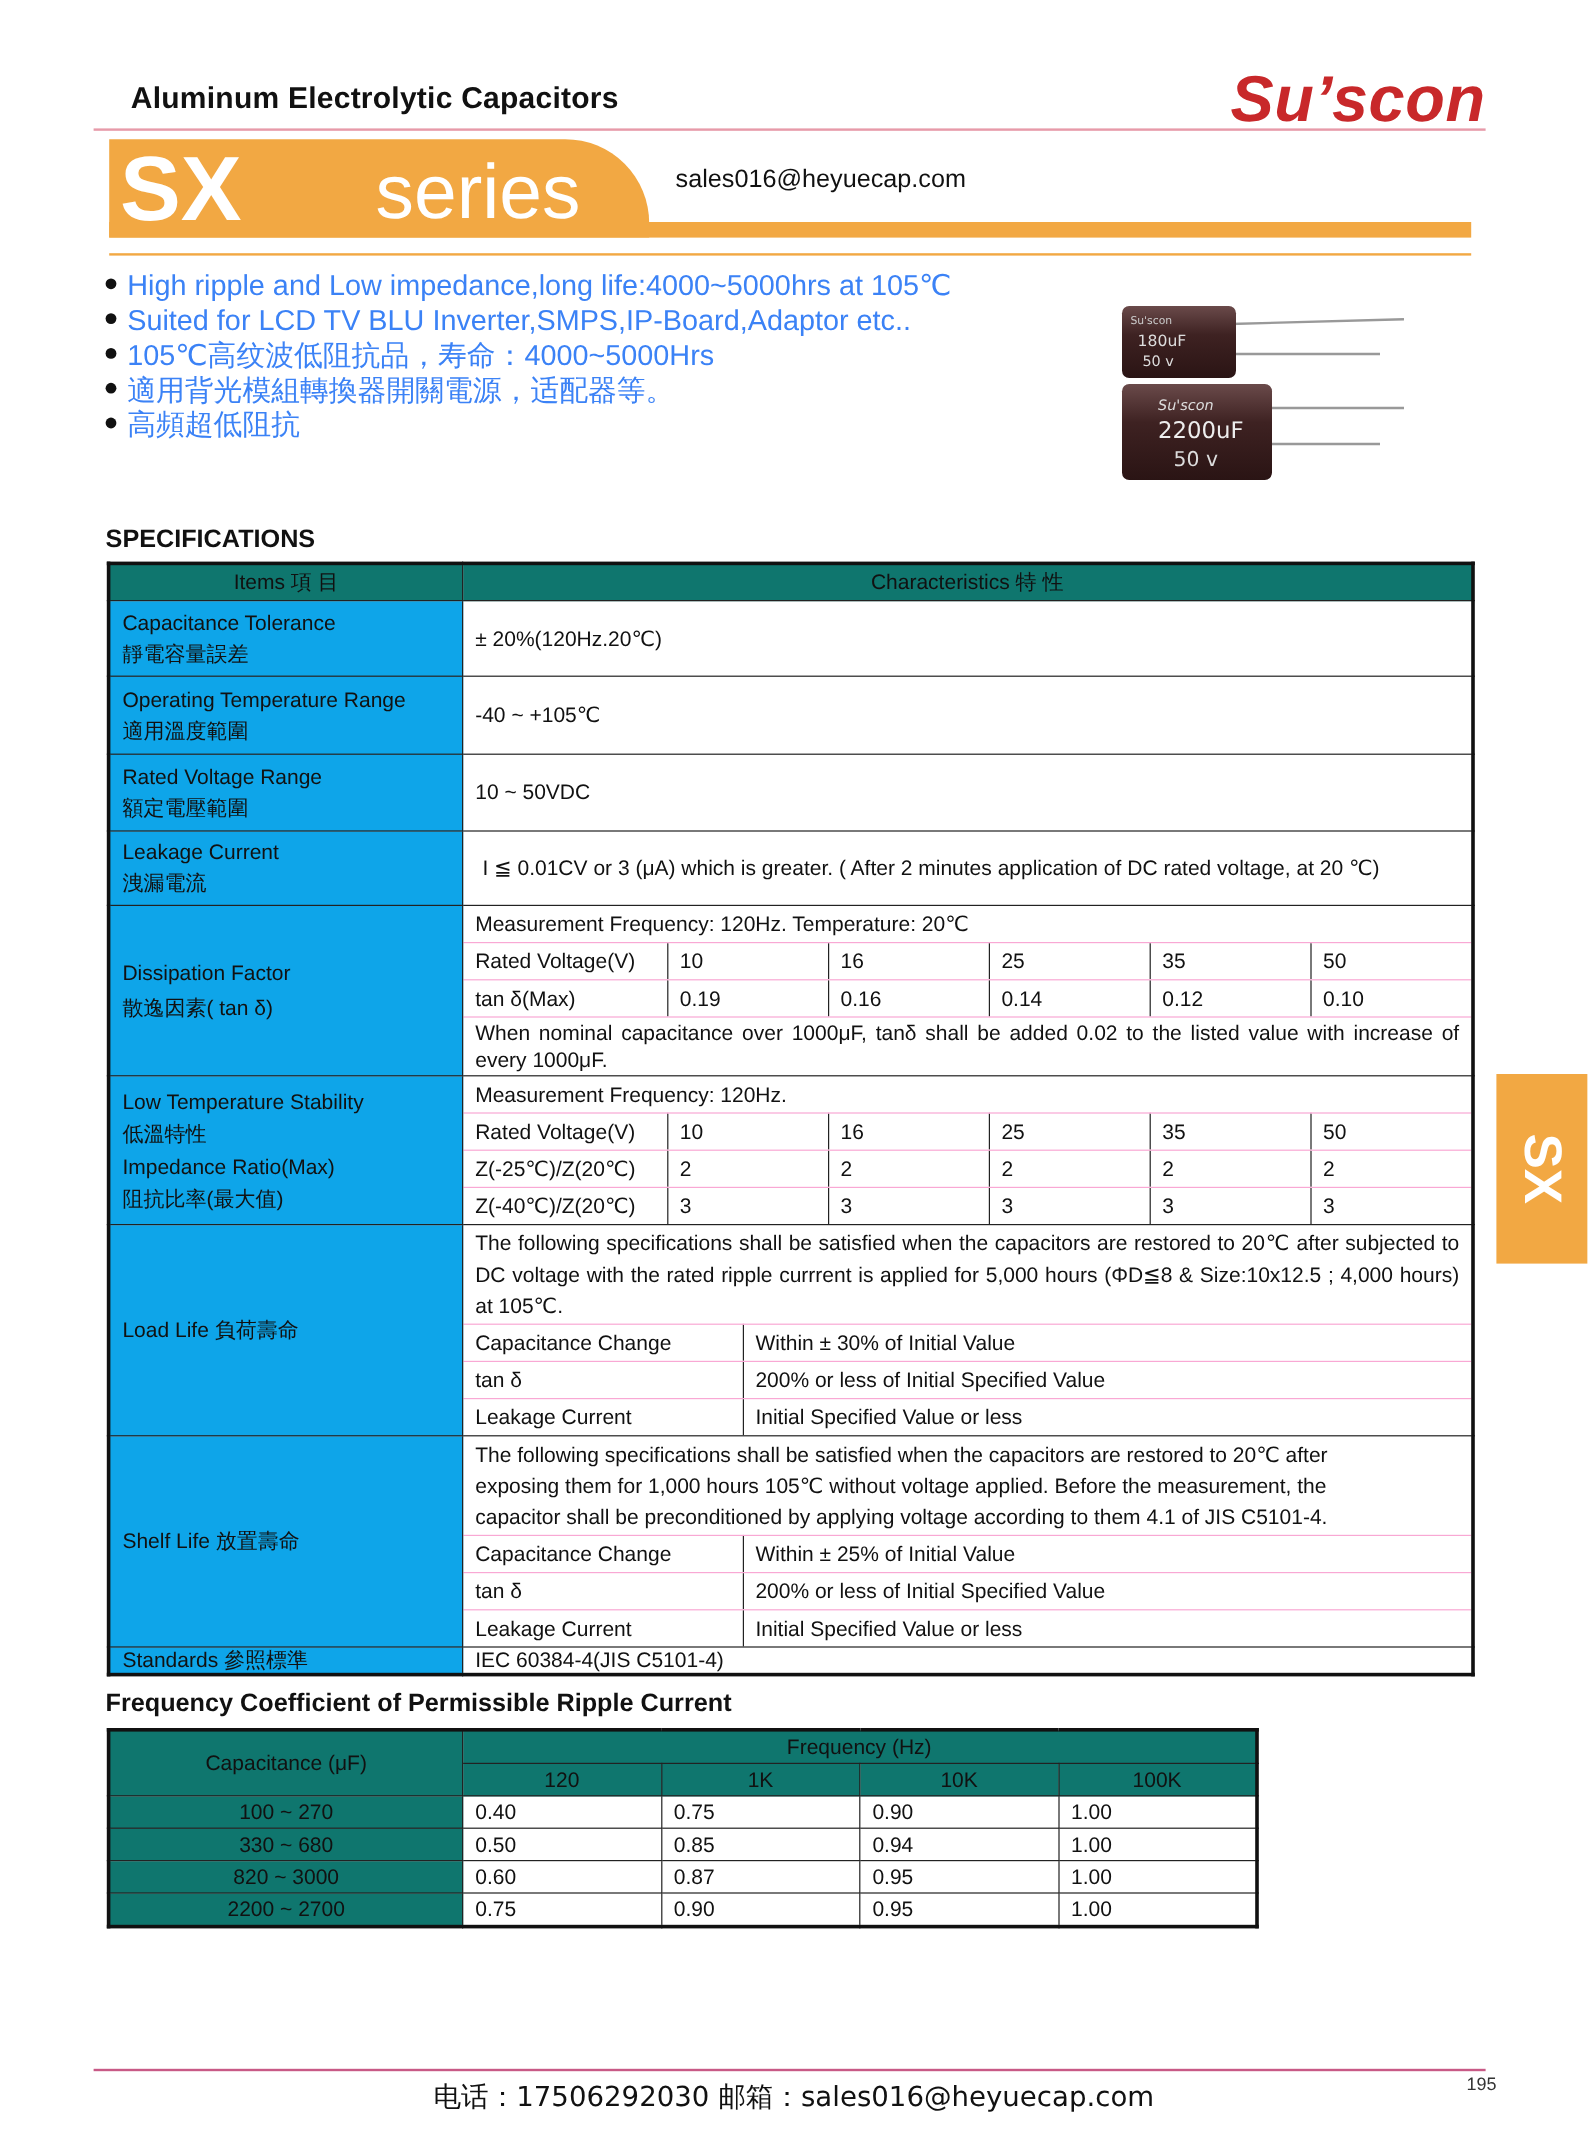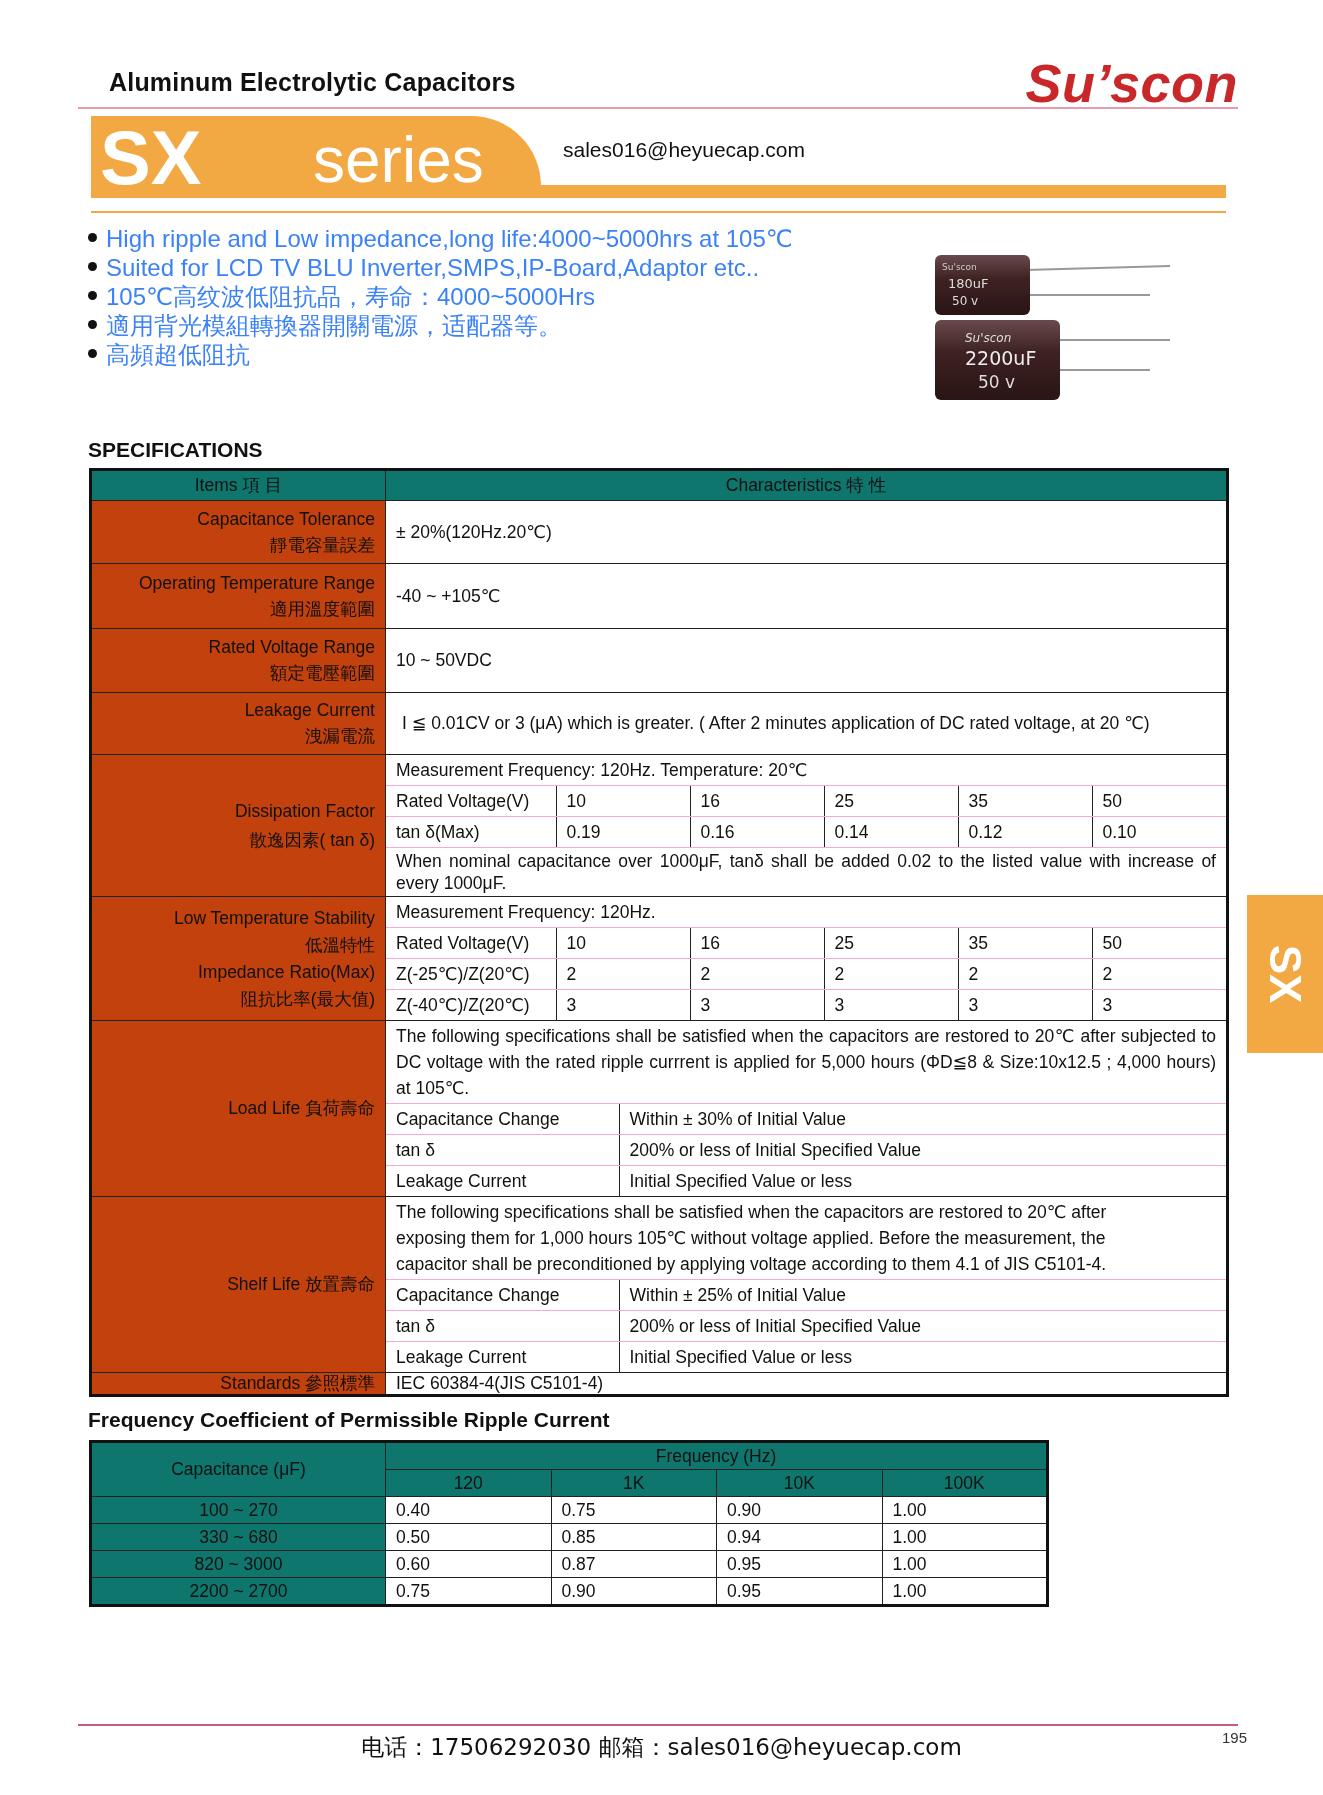--- a/index.html
+++ b/index.html
@@ -27,21 +27,21 @@
 
   
   .cap-photo { left:930px; top:250px; width:240px; height:160px; }
 
   
   .section-title { font-size:21px; font-weight:bold; color:#111; }
   .spec-title { left:88px; top:438px; }
   table { border-collapse:collapse; position:absolute; table-layout:fixed; }
   td, th { border:1px solid #222; font-weight:normal; font-size:17.5px; color:#111; padding:0 10px; vertical-align:middle; line-height:21px; }
   .spec { left:89px; top:468px; width:1140px; border:3px solid #111; }
-  .item { background:#c2410c; text-align:right; padding-left:10px; }
+  .item { background:#0ea5e9; text-align:left; padding-left:10px; }
   .hdr { background:#0f766e; text-align:center; }
   .center { text-align:left; }
   .sub { padding:0; }
   .inner { width:100%; border-collapse:collapse; position:static; table-layout:fixed; }
   .inner td { border-left:none; border-right:none; border-top:none; border-bottom:1px solid #f9a8d4; height:30px; }
   .inner tr:last-child td { border-bottom:none; }
   .inner td + td { border-left:1px solid #222; }
   .para { padding:2px 10px; line-height:26px; text-align:justify; }
 
   .freq-title { left:88px; top:1408px; }

